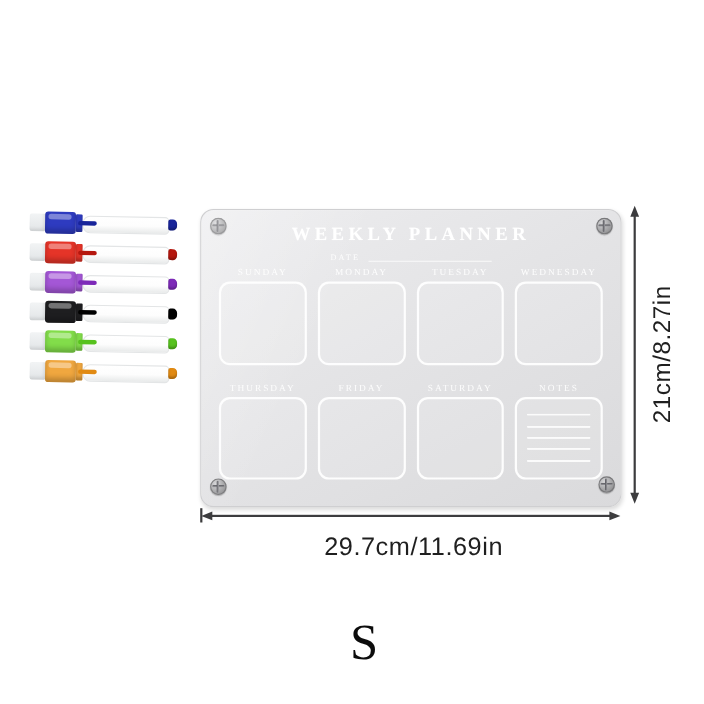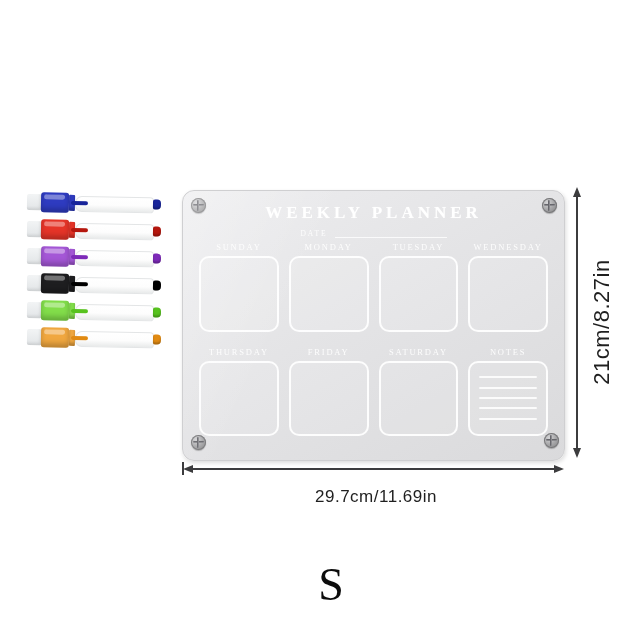--- a/index.html
+++ b/index.html
@@ -122,21 +122,21 @@
   .tick{position:absolute;background:#3c3c3e;}
   .tick.h-left{left:182px;top:462px;width:1.6px;height:13px;}
   .vdim-label{
     position:absolute;left:602px;top:322px;
     transform:translate(-50%,-50%) rotate(-90deg);
     white-space:nowrap;font-size:22px;color:#1f1f1f;letter-spacing:.5px;
   }
   .hdim-label{
     position:absolute;left:376px;top:497px;
     transform:translate(-50%,-50%);
-    white-space:nowrap;font-size:17px;color:#1f1f1f;letter-spacing:.5px;
+    white-space:nowrap;font-size:23px;color:#1f1f1f;letter-spacing:.5px;
   }
 
   
   .size-letter{
     position:absolute;left:331px;top:584px;
     transform:translate(-50%,-50%);
     font-family:"Liberation Serif", serif;font-size:46px;font-weight:400;
     color:#0c0c0c;
   }
 </style>

